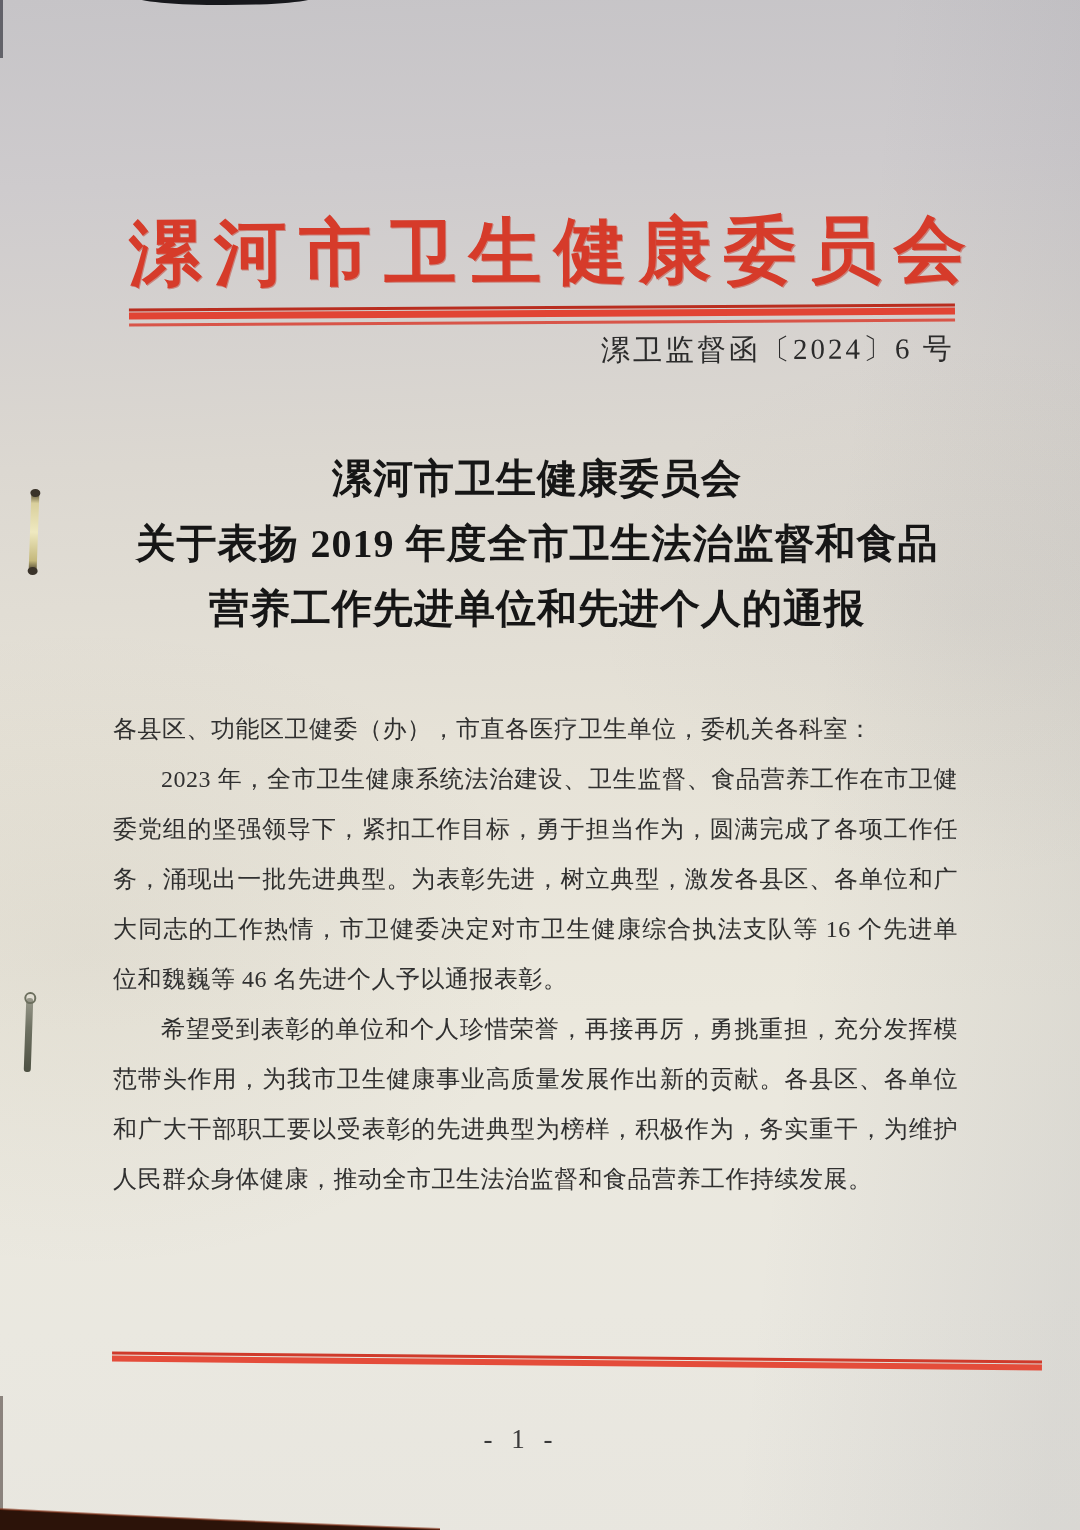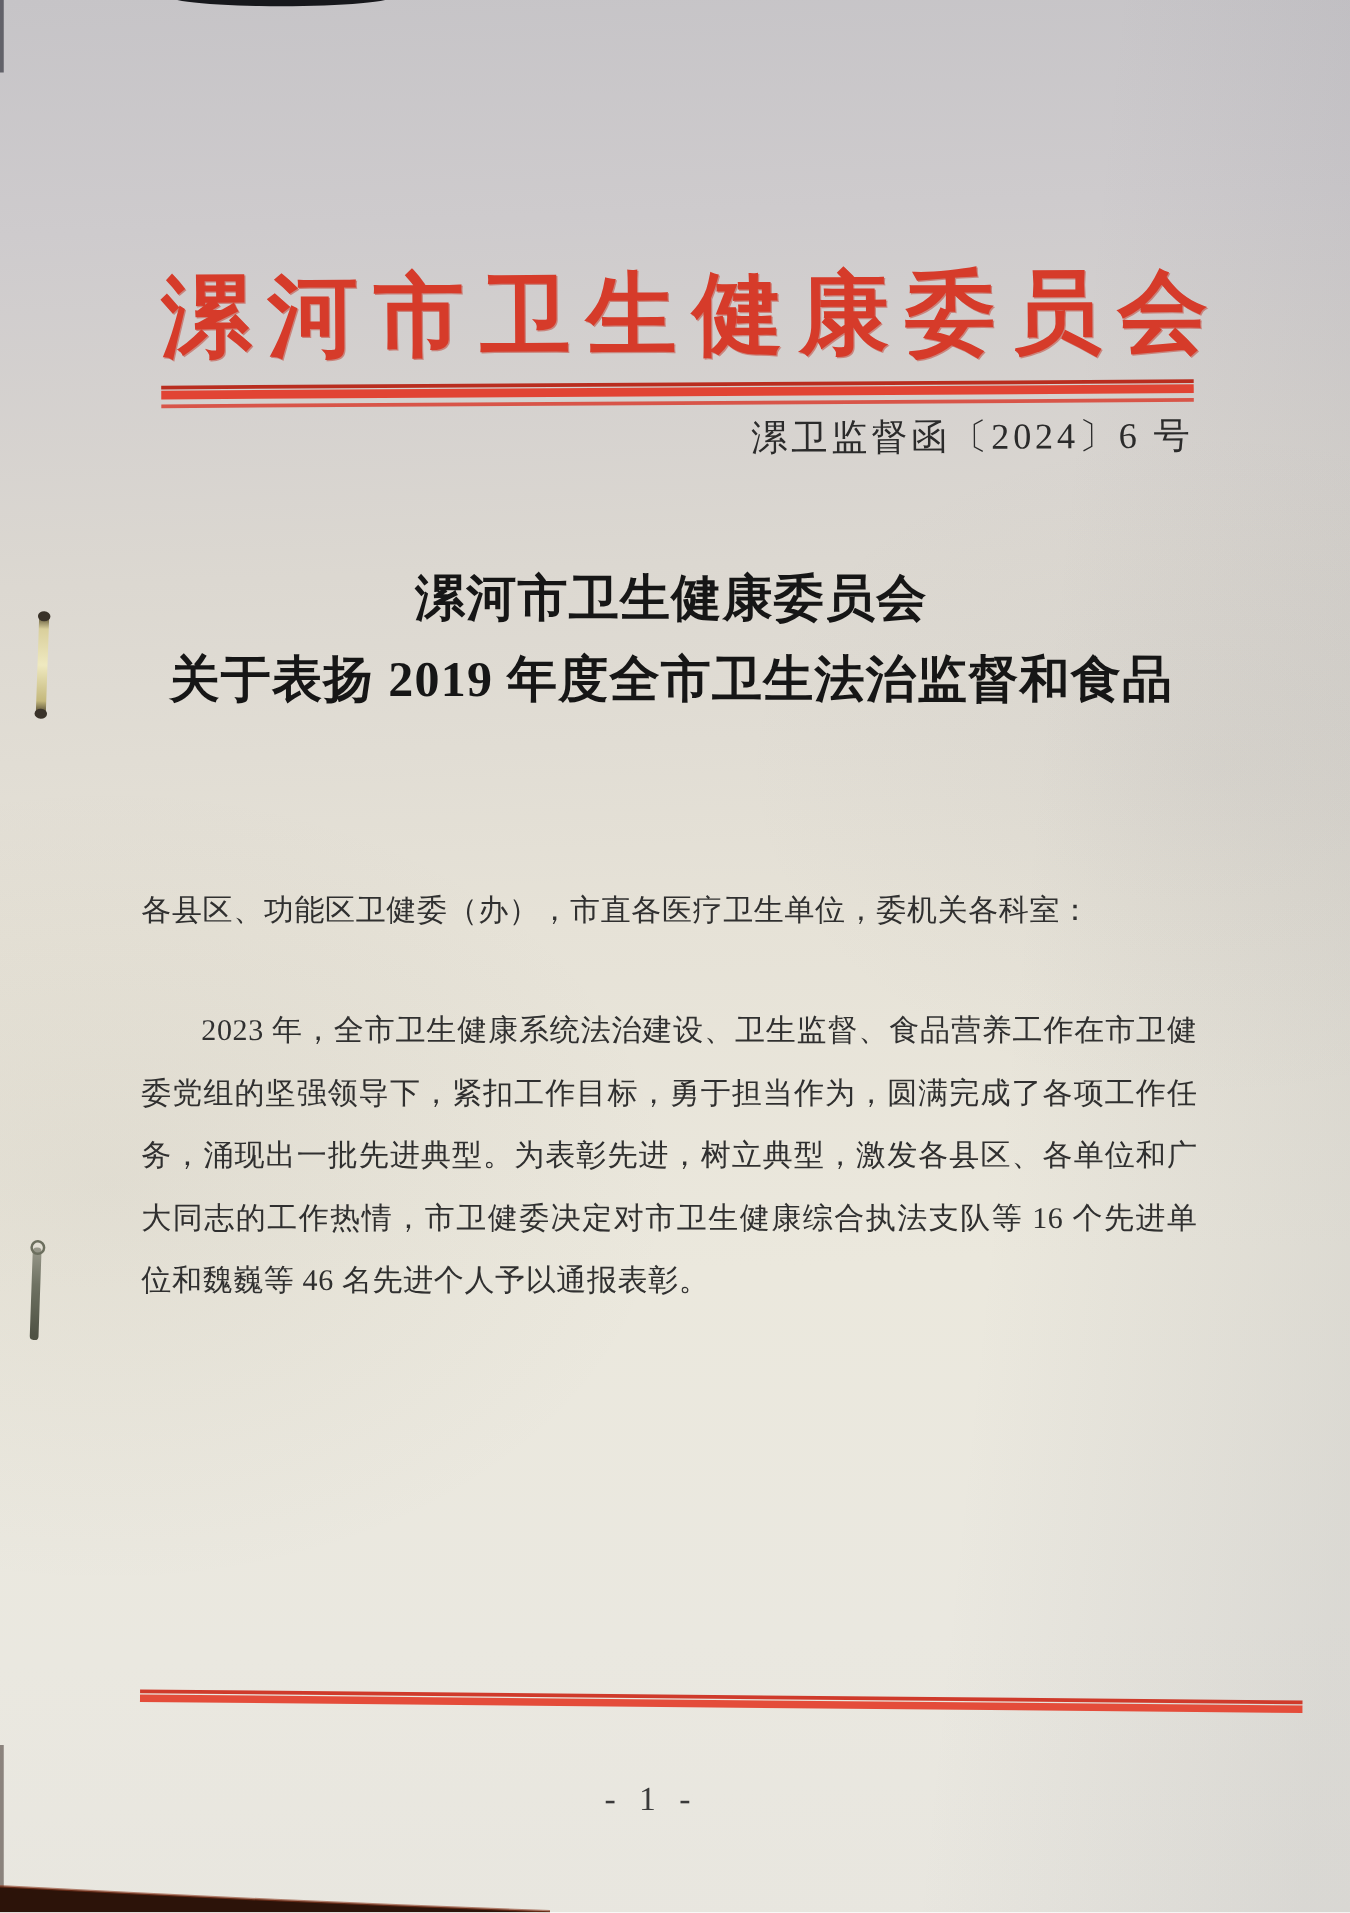--- a/index.html
+++ b/index.html
@@ -46,21 +46,21 @@
     text-align: center; color: #161616; font-weight: bold;
     font-size: 40px; line-height: 65px; letter-spacing: 1px; white-space: nowrap;
   }
 
   .bodytext {
     position: absolute; top: 704px; left: 113px; width: 845px;
     font-size: 24px; line-height: 50px; color: #303030; letter-spacing: 0.5px;
     text-align: justify;
   }
   .bodytext p { margin: 0; }
-  .bodytext .para { text-indent: 2em; margin-top: 46px; }
+  .bodytext .para { text-indent: 2em; }
 
   .rule-bottom { position: absolute; left: 112px; top: 1356px; width: 930px; transform: rotate(0.55deg); }
   .rule-bottom .r1 { height: 3px; background: #cf3a2b; }
   .rule-bottom .r2 { height: 6px; background: #e44c3a; margin-top: 1px; }
 
   .pagenum {
     position: absolute; top: 1424px; left: 0; width: 1042px; text-align: center;
     font-size: 27px; color: #3a3a3a; letter-spacing: 6px;
   }
 
@@ -113,25 +113,27 @@
     <div class="r1"></div>
     <div class="r2"></div>
     <div class="r3"></div>
   </div>
 
   <div class="docnum">漯卫监督函〔2024〕6 号</div>
 
   <div class="title">
     <div>漯河市卫生健康委员会</div>
     <div>关于表扬 2019 年度全市卫生法治监督和食品</div>
+    <div>营养工作先进单位和先进个人的通报</div>
   </div>
 
   <div class="bodytext">
     <p class="salutation">各县区、功能区卫健委（办），市直各医疗卫生单位，委机关各科室：</p>
     <p class="para">2023 年，全市卫生健康系统法治建设、卫生监督、食品营养工作在市卫健委党组的坚强领导下，紧扣工作目标，勇于担当作为，圆满完成了各项工作任务，涌现出一批先进典型。为表彰先进，树立典型，激发各县区、各单位和广大同志的工作热情，市卫健委决定对市卫生健康综合执法支队等 16 个先进单位和魏巍等 46 名先进个人予以通报表彰。</p>
+    <p class="para">希望受到表彰的单位和个人珍惜荣誉，再接再厉，勇挑重担，充分发挥模范带头作用，为我市卫生健康事业高质量发展作出新的贡献。各县区、各单位和广大干部职工要以受表彰的先进典型为榜样，积极作为，务实重干，为维护人民群众身体健康，推动全市卫生法治监督和食品营养工作持续发展。</p>
   </div>
 
   <div class="rule-bottom">
     <div class="r1"></div>
     <div class="r2"></div>
   </div>
 
   <div class="pagenum">- 1 -</div>
 
   <div class="staple staple-top"></div>

